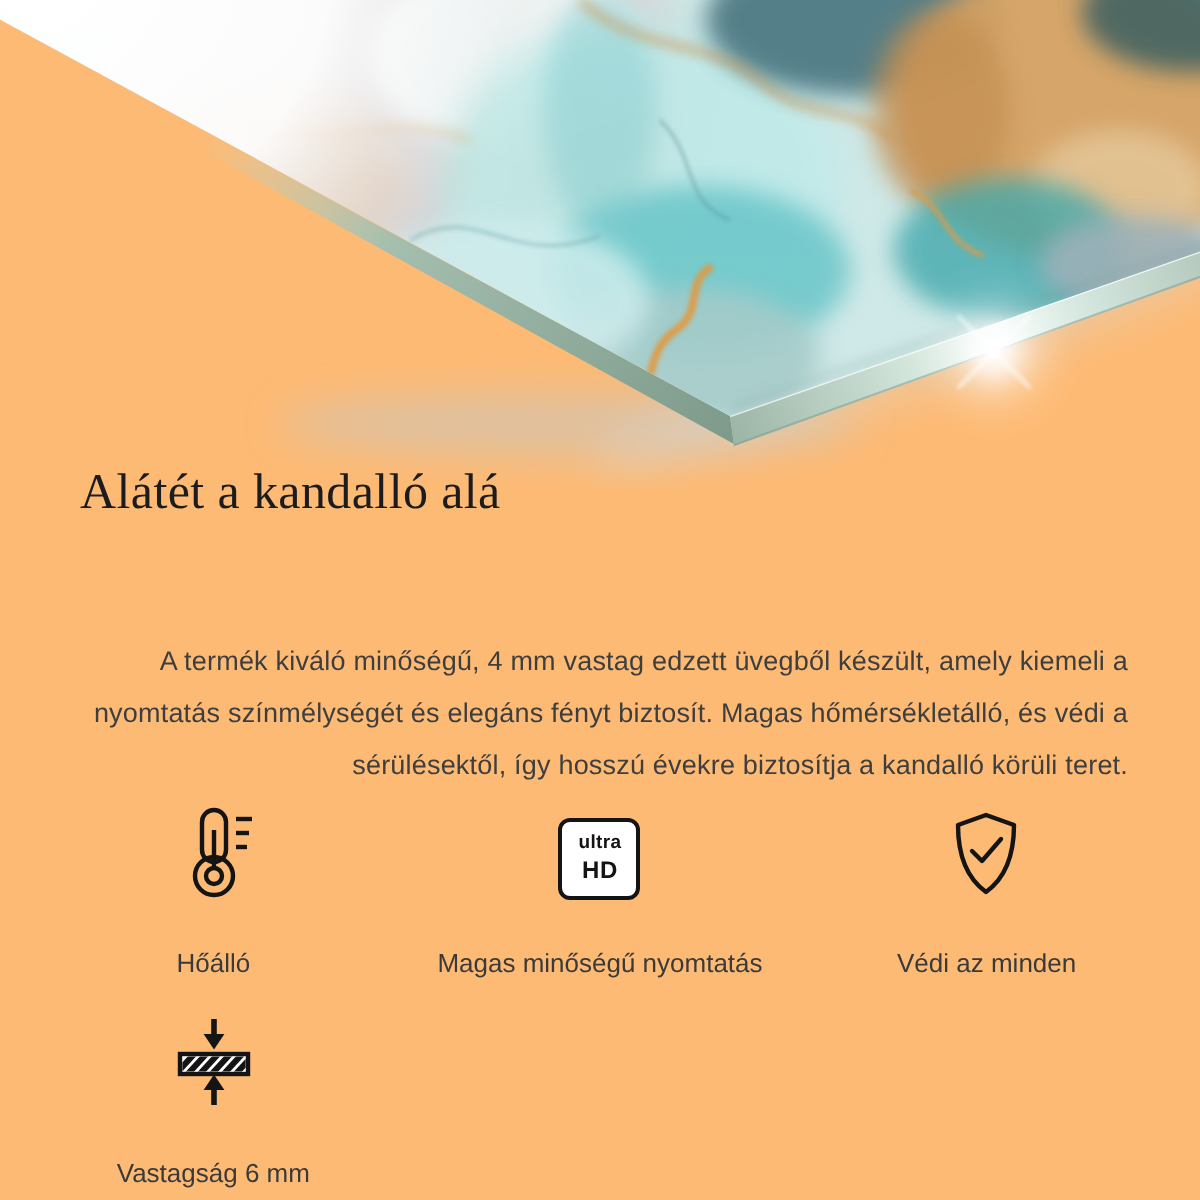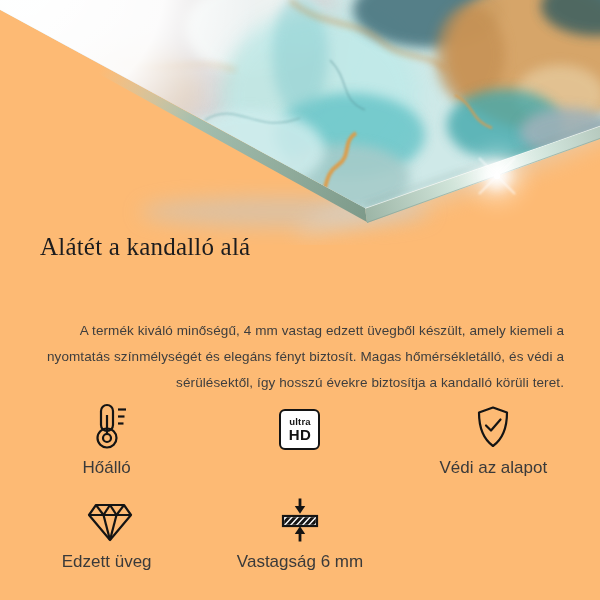--- a/index.html
+++ b/index.html
@@ -25,29 +25,29 @@
     position:absolute;left:30px;top:306px;width:522px;margin:12px;
     font-size:13.5px;line-height:26px;color:#3e3e3e;letter-spacing:.1px;text-align:right;
   }
 
   .features{
     position:absolute;left:10px;top:398px;width:580px;
     display:grid;grid-template-columns:repeat(3,1fr);row-gap:14px;
   }
   .cell{display:flex;flex-direction:column;align-items:center;}
   .icon-box{height:52px;display:flex;align-items:flex-end;justify-content:center;}
-  .cell .label{margin-top:8px;font-size:17px;color:#3a3a3a;white-space:nowrap;}
+  .cell .label{margin-top:24px;font-size:13px;color:#3a3a3a;white-space:nowrap;}
 
   .hd-badge{
     width:37px;height:37px;border:2.5px solid #141414;border-radius:6px;
     display:flex;flex-direction:column;align-items:center;justify-content:center;
     color:#141414;font-weight:bold;background:#fff;
   }
   .hd-top{font-size:9.5px;line-height:10px;letter-spacing:.2px;}
-  .hd-bottom{font-size:15px;line-height:16px;letter-spacing:.3px;}
+  .hd-bottom{font-size:12px;line-height:16px;letter-spacing:.3px;}
 
   .ic{stroke:#141414;fill:none;stroke-width:2.2;}
 </style>
 </head>
 <body>
 
 <div class="canvas">
 
   <div class="hero">
     <svg viewBox="0 0 600 245" width="600" height="245" xmlns="http://www.w3.org/2000/svg">
@@ -161,49 +161,33 @@
       <span class="label">Hőálló</span>
     </div>
 
     <div class="cell">
       <div class="icon-box">
         <div class="hd-badge">
           <span class="hd-top">ultra</span>
           <span class="hd-bottom">HD</span>
         </div>
       </div>
+      <span class="label">Magas minőségű nyomtatás</span>
     </div>
 
     <div class="cell">
       <div class="icon-box">
         <svg width="44" height="46" viewBox="0 0 44 46">
           <path class="ic" d="M22,3.5 L36,8.5 C36,25 31,35.5 22,42 C13,35.5 8,25 8,8.5 Z" stroke-linejoin="round"></path>
           <path class="ic" d="M15,21.5 L20,26.5 L29.5,15.5" stroke-linecap="round" stroke-linejoin="round"></path>
         </svg>
       </div>
-      <span class="label">Védi az alapot</span>
-    </div>
-
-    <div class="cell">
-      <div class="icon-box">
-        <svg width="52" height="46" viewBox="0 0 52 46">
-          <g class="ic" stroke-linejoin="round">
-            <path d="M8,17 L15,7 L43,7 L50,17 L29,42 Z"></path>
-            <line x1="8" y1="17" x2="50" y2="17"></line>
-            <line x1="15" y1="7" x2="22.5" y2="17"></line>
-            <line x1="43" y1="7" x2="35.5" y2="17"></line>
-            <line x1="29" y1="7" x2="22.5" y2="17"></line>
-            <line x1="29" y1="7" x2="35.5" y2="17"></line>
-            <line x1="22.5" y1="17" x2="29" y2="42"></line>
-            <line x1="35.5" y1="17" x2="29" y2="42"></line>
-          </g>
-        </svg>
-      </div>
-      <span class="label">Edzett üveg</span>
-    </div>
+      <span class="label">Védi az minden</span>
+    </div>
+
 
 
     <div class="cell">
       <div class="icon-box">
         <svg width="48" height="48" viewBox="0 0 48 48">
           <defs>
               <clipPath id="barClip">
                 <rect x="8.2" y="21.2" width="31.6" height="7.6"></rect>
               </clipPath>
             </defs>

